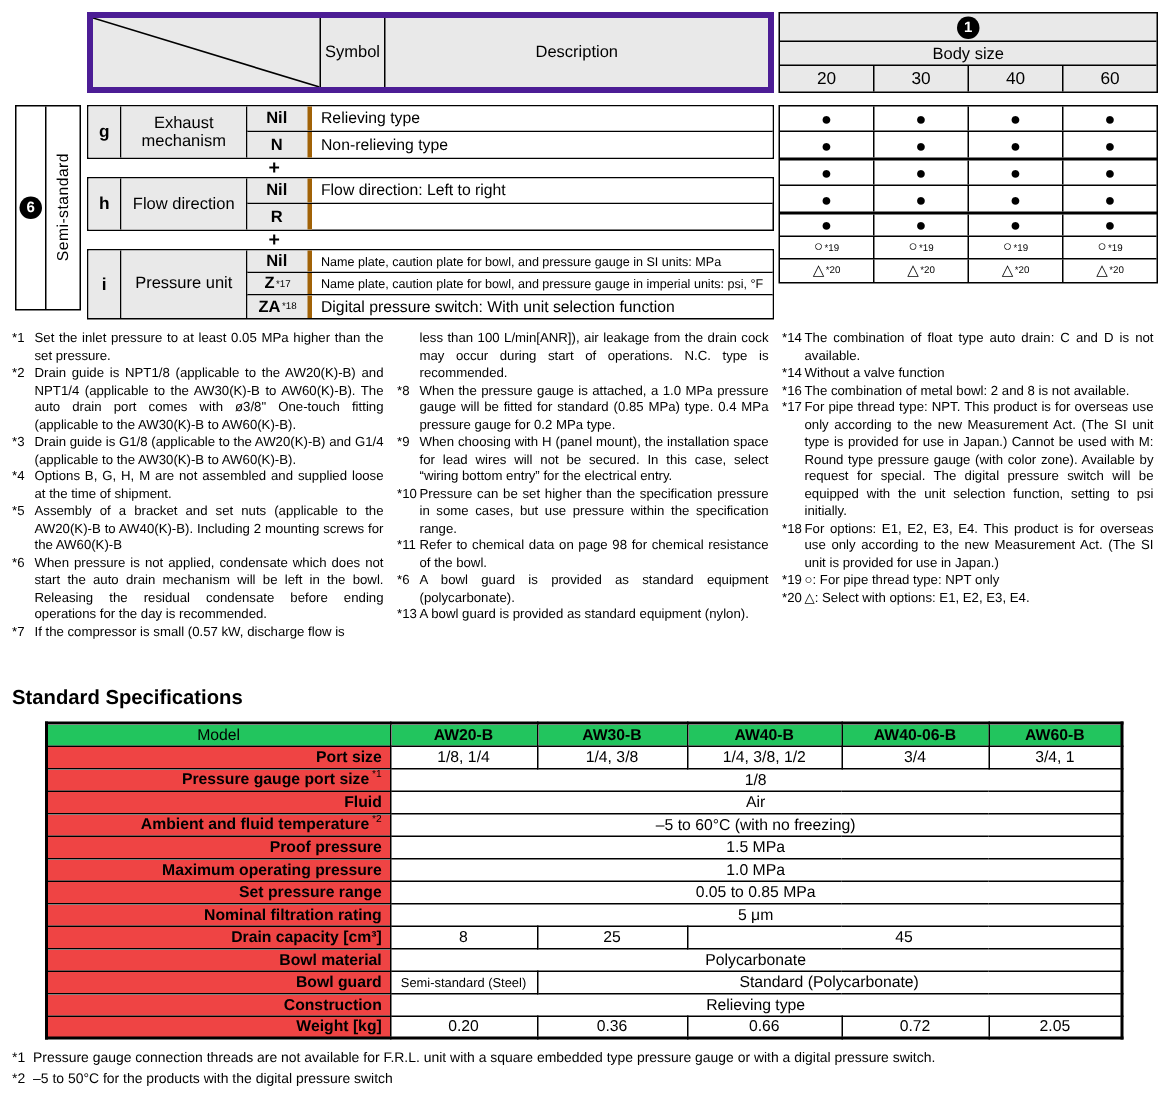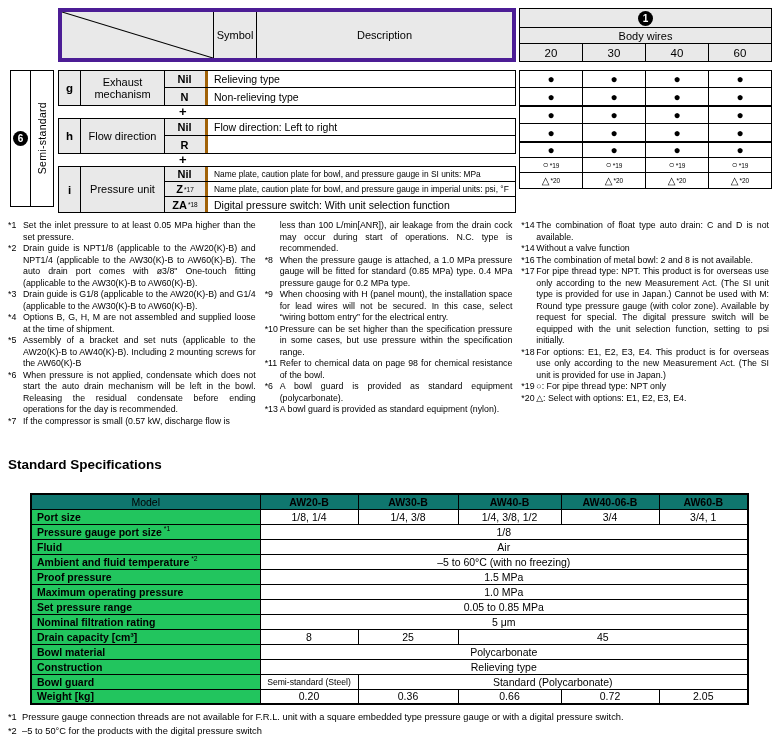--- a/index.html
+++ b/index.html
@@ -52,25 +52,25 @@
   .mnote{font-size:6.5px;vertical-align:super;margin-left:1px}
 
   
   .fn-wrap{display:flex;margin:7px 8px 0 8px;gap:9px}
   .fn-col{flex:1;font-size:8.8px;line-height:11.5px}
   .fn-item{display:flex}
   .fn-n{min-width:15px;flex:none}
   .fn-t{flex:1;text-align:justify}
 
   
-  .spec-title{margin:30px 0 21px 8px;font-size:13.5px;font-weight:bold}
+  .spec-title{margin:30px 0 9px 8px;font-size:13.5px;font-weight:bold}
   .spec-table{margin-left:30px;border-collapse:collapse;border:2px solid #000;font-size:10.5px;table-layout:fixed}
   .spec-table td{border:1px solid #000;height:15px;padding:0 5px;text-align:center;overflow:hidden;white-space:nowrap}
-  .spec-table td.lab{text-align:left;font-weight:bold;background:#22c55e}
-  .spec-table tr.head td{background:#0f766e}
+  .spec-table td.lab{text-align:right;font-weight:bold;background:#ef4444}
+  .spec-table tr.head td{background:#22c55e}
   .spec-table tr.head td.model-name{font-weight:bold}
   .spec-table tr.head td.model-l{font-weight:normal}
   .spec-table td.cell-small{font-size:8.6px}
   sup.lnote{font-size:6.8px;font-weight:normal}
 
   .spec-fn{margin:6px 0 0 8px;font-size:9.3px;line-height:13.5px}
   .spec-fn .fn-n{min-width:14px}
 </style>
 </head>
 <body>
@@ -175,21 +175,21 @@
           </div>
         </div>
       </div>
     </div>
 
     <div class="dots-col">
       <div class="dots-hdr">
         <div class="dh-badge">
           <span class="badge">1</span>
         </div>
-        <div class="dh-label">Body wires</div>
+        <div class="dh-label">Body size</div>
         <div class="dh-sizes">
           <div class="dh-size">20</div>
           <div class="dh-size">30</div>
           <div class="dh-size">40</div>
           <div class="dh-size">60</div>
         </div>
       </div>
       <div id="dots-host">
           <div class="dots-box">
             <div class="opt-row">
@@ -461,27 +461,27 @@
           <td class="lab">Drain capacity [cm³]</td>
           <td>8</td>
           <td>25</td>
           <td colspan="3">45</td>
         </tr>
         <tr>
           <td class="lab">Bowl material</td>
           <td colspan="5">Polycarbonate</td>
         </tr>
         <tr>
-          <td class="lab">Construction</td>
-          <td colspan="5">Relieving type</td>
-        </tr>
-        <tr>
           <td class="lab">Bowl guard</td>
           <td class="cell-small">Semi-standard (Steel)</td>
           <td colspan="4">Standard (Polycarbonate)</td>
+        </tr>
+        <tr>
+          <td class="lab">Construction</td>
+          <td colspan="5">Relieving type</td>
         </tr>
         <tr>
           <td class="lab">Weight [kg]</td>
           <td>0.20</td>
           <td>0.36</td>
           <td>0.66</td>
           <td>0.72</td>
           <td>2.05</td>
         </tr>
       </tbody>

